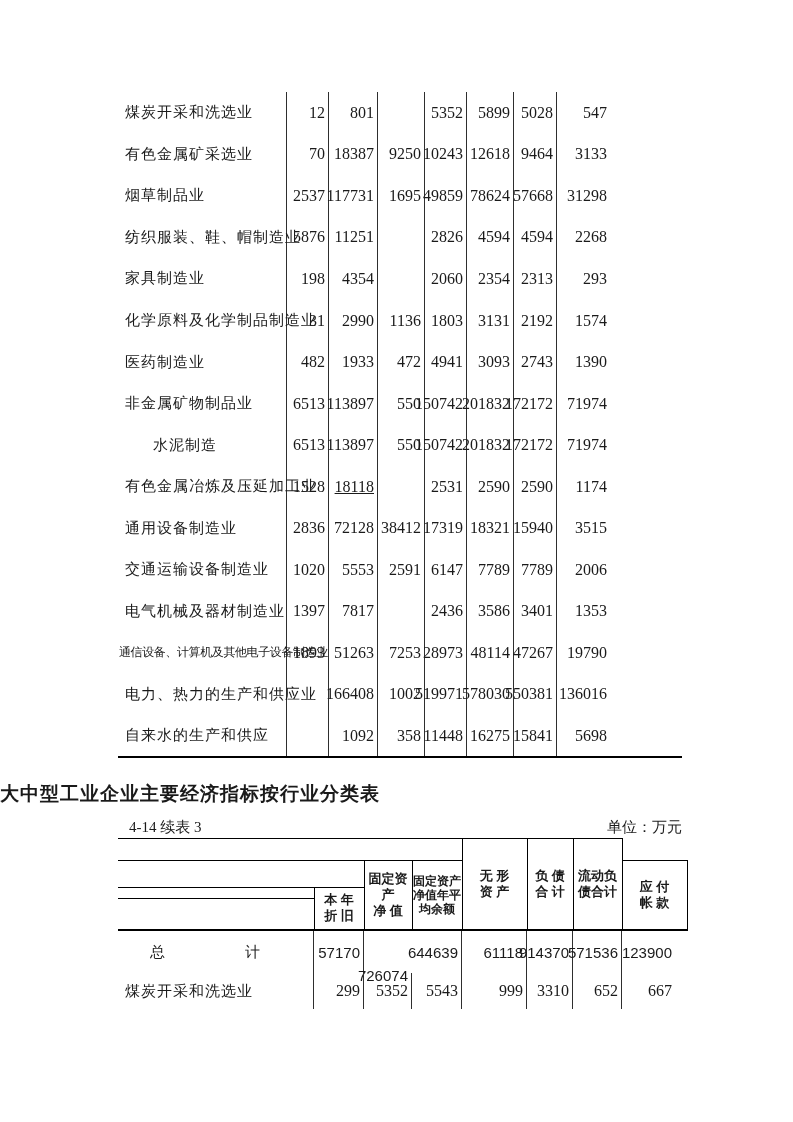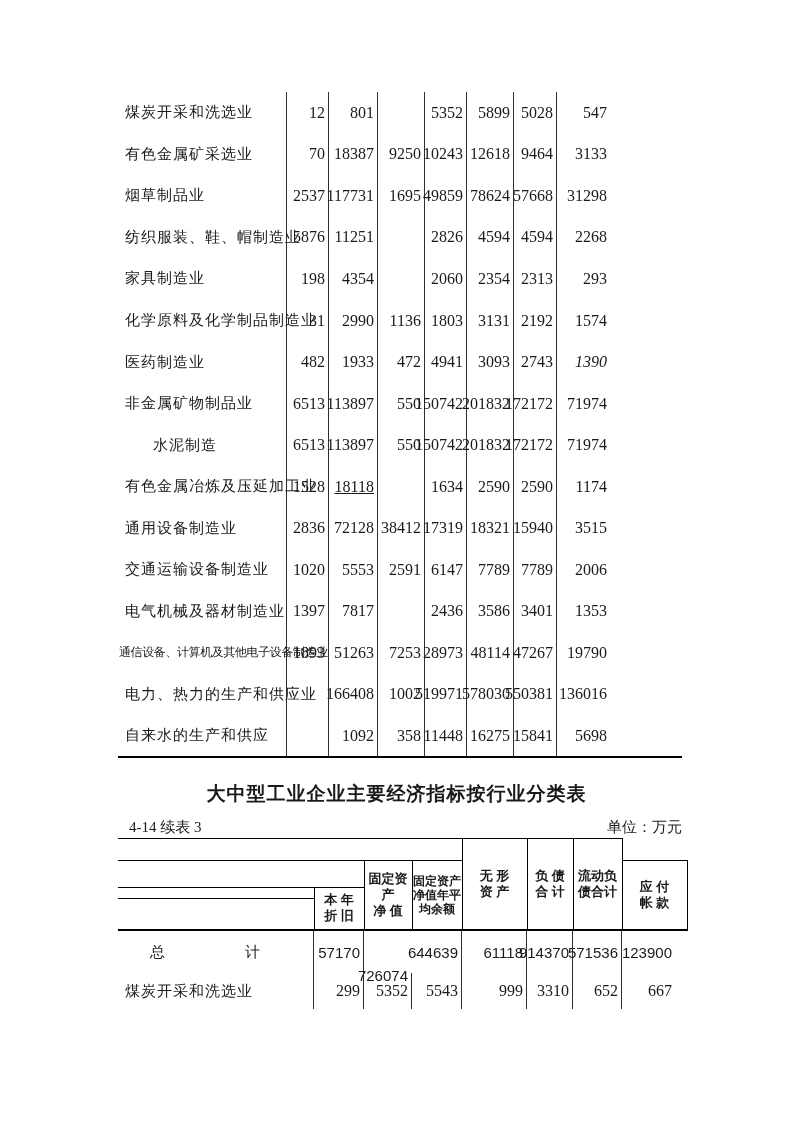--- a/index.html
+++ b/index.html
@@ -35,21 +35,21 @@
   
   #t1-body{position:absolute;left:118px;top:92px;width:494px;}
   #t1-body .trow{height:41.56px;}
   #t1-body .cell.num.last{padding-right:5px;}
   .trow.indent .cell.label{padding-left:35px;}
   .trow .cell.label.long{font-size:12px;letter-spacing:-0.4px;padding-left:1px;}
   .t1-bottom-rule{position:absolute;left:118px;top:756px;width:564px;height:2px;background:#000;}
   
   .doc-title{
     position:absolute;left:0;right:0;top:781px;
-    text-align:center;
+    text-align:left;
     font-family:"Liberation Sans","DejaVu Sans",sans-serif;
     font-weight:bold;font-size:19px;letter-spacing:1px;
   }
   .meta-line{position:absolute;left:0;right:0;top:818px;height:18px;font-size:15px;}
   .table-code{position:absolute;left:129px;top:0;}
   .unit-note{position:absolute;right:111px;top:0;}
   
   #t2-header{position:absolute;left:118px;top:838px;width:570px;height:93px;}
   .hline{position:absolute;height:1px;background:#000;}
   .vline{position:absolute;width:1px;background:#000;}
@@ -141,21 +141,21 @@
         <div class="cell num last" style="width: 55px;">1574</div>
       </div>
       <div class="trow">
         <div class="cell label" style="width: 169px;">医药制造业</div>
         <div class="cell num" style="width: 42px;">482</div>
         <div class="cell num" style="width: 49px;">1933</div>
         <div class="cell num" style="width: 47px;">472</div>
         <div class="cell num" style="width: 42px;">4941</div>
         <div class="cell num" style="width: 47px;">3093</div>
         <div class="cell num" style="width: 43px;">2743</div>
-        <div class="cell num last" style="width: 55px; font-style: italic;">1390</div>
+        <div class="cell num last" style="width: 55px;">1390</div>
       </div>
       <div class="trow">
         <div class="cell label" style="width: 169px;">非金属矿物制品业</div>
         <div class="cell num" style="width: 42px;">6513</div>
         <div class="cell num" style="width: 49px;">113897</div>
         <div class="cell num" style="width: 47px;">550</div>
         <div class="cell num" style="width: 42px;">150742</div>
         <div class="cell num" style="width: 47px;">201832</div>
         <div class="cell num" style="width: 43px;">172172</div>
         <div class="cell num last" style="width: 55px;">71974</div>
@@ -168,21 +168,21 @@
         <div class="cell num" style="width: 42px;">150742</div>
         <div class="cell num" style="width: 47px;">201832</div>
         <div class="cell num" style="width: 43px;">172172</div>
         <div class="cell num last" style="width: 55px;">71974</div>
       </div>
       <div class="trow">
         <div class="cell label" style="width: 169px;">有色金属冶炼及压延加工业</div>
         <div class="cell num" style="width: 42px;">1528</div>
         <div class="cell num" style="width: 49px; text-decoration: underline;">18118</div>
         <div class="cell num" style="width: 47px;"></div>
-        <div class="cell num" style="width: 42px;">1634</div>
+        <div class="cell num" style="width: 42px;">2531</div>
         <div class="cell num" style="width: 47px;">2590</div>
         <div class="cell num" style="width: 43px;">2590</div>
         <div class="cell num last" style="width: 55px;">1174</div>
       </div>
       <div class="trow">
         <div class="cell label" style="width: 169px;">通用设备制造业</div>
         <div class="cell num" style="width: 42px;">2836</div>
         <div class="cell num" style="width: 49px;">72128</div>
         <div class="cell num" style="width: 47px;">38412</div>
         <div class="cell num" style="width: 42px;">17319</div>

